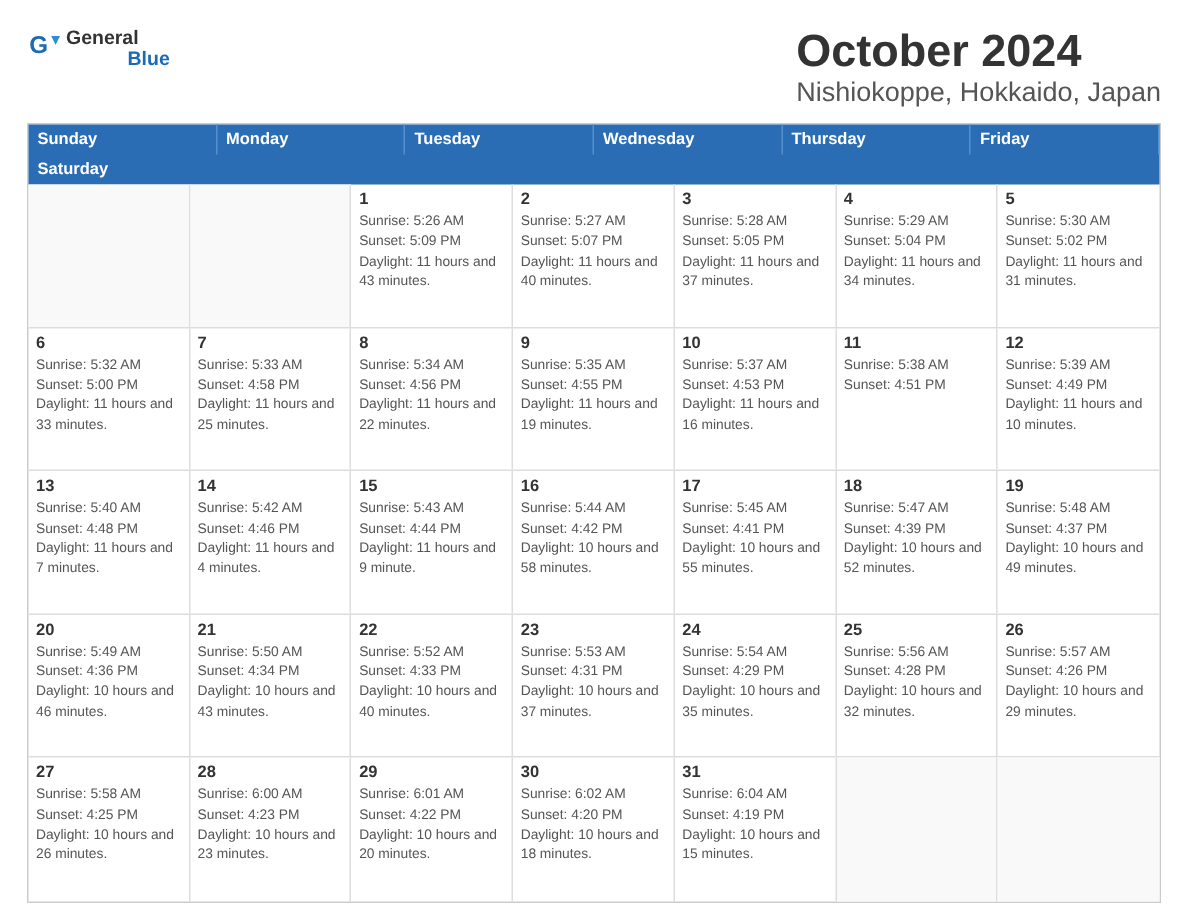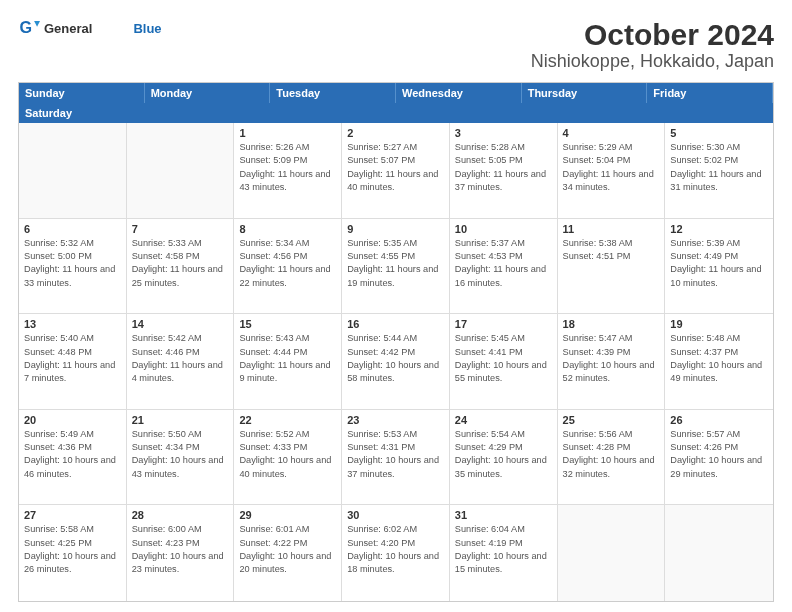--- a/index.html
+++ b/index.html
@@ -23,40 +23,40 @@
       align-items: flex-start;
       margin-bottom: 10px;
     }
     .logo {
       display: flex;
       align-items: center;
       gap: 4px;
     }
     .logo-text {
       display: flex;
-      flex-direction: row;
+      flex-direction: column;
       line-height: 1.1;
     }
     .logo-general {
       font-size: 13px;
       font-weight: bold;
       color: #333;
     }
     .logo-blue {
       font-size: 13px;
       font-weight: bold;
       color: #1a6bb5;
       padding-left: 41px;
     }
     .logo-icon {
       width: 22px;
       height: 22px;
     }
     .title-block {
-      text-align: right;
+      text-align: left;
     }
     .month-title {
       font-size: 30px;
       font-weight: bold;
       color: #333;
       line-height: 1.1;
     }
     .location {
       font-size: 18px;
       color: #555;

